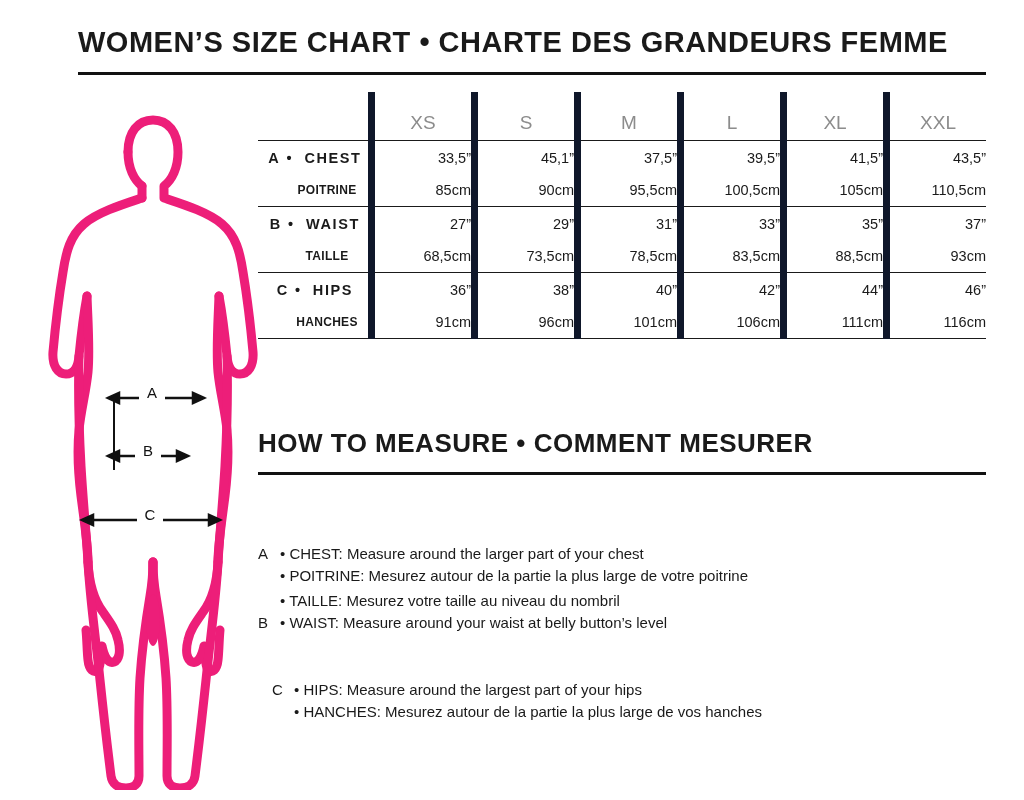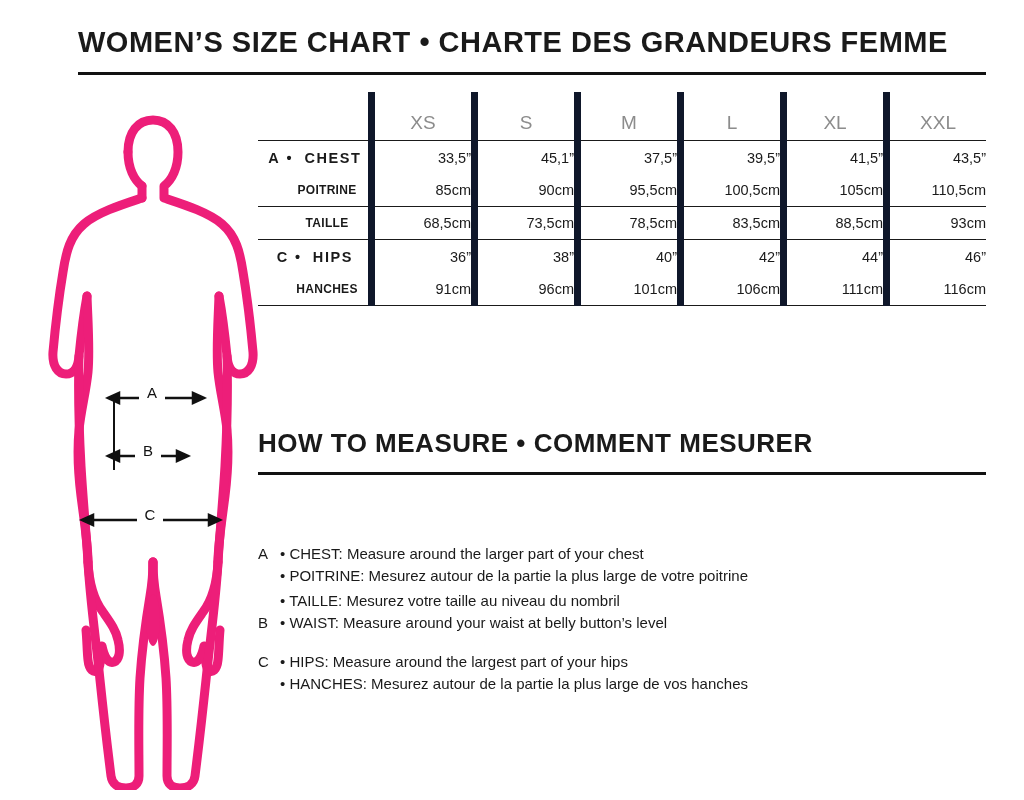--- a/index.html
+++ b/index.html
@@ -135,21 +135,21 @@
   }
   .howto-block .ln .ltr {
     display: inline-block;
     width: 22px;
   }
   .howto-block .ln.second {
     padding-left: 22px;
   }
   .b1 { top: 496px; margin-top: 47px; }
   .b2 { top: 590px; }
-  .b3 { top: 651px; }
+  .b3 { top: 679px; margin-left: 14px; }
 </style>
 </head>
 <body>
 
 <div class="page">
 
   <div class="main-title">WOMEN’S SIZE CHART  •  CHARTE DES GRANDEURS FEMME</div>
   <div class="title-rule"></div>
 
   <div class="figure">
@@ -249,20 +249,31 @@
     <tr class="r-met">
       <td class="rowlabel sub">POITRINE</td>
       <td class="val vline">85cm</td>
       <td class="val vline">90cm</td>
       <td class="val vline">95,5cm</td>
       <td class="val vline">100,5cm</td>
       <td class="val vline">105cm</td>
       <td class="val vline">110,5cm</td>
     </tr>
 
+    <tr class="r-imp">
+      <td class="rowlabel letter">
+        <span class="letterbox">B</span><span>•</span>&nbsp;&nbsp;<span>WAIST</span>
+      </td>
+      <td class="val vline">27”</td>
+      <td class="val vline">29”</td>
+      <td class="val vline">31”</td>
+      <td class="val vline">33”</td>
+      <td class="val vline">35”</td>
+      <td class="val vline">37”</td>
+    </tr>
     <tr class="r-met">
       <td class="rowlabel sub">TAILLE</td>
       <td class="val vline">68,5cm</td>
       <td class="val vline">73,5cm</td>
       <td class="val vline">78,5cm</td>
       <td class="val vline">83,5cm</td>
       <td class="val vline">88,5cm</td>
       <td class="val vline">93cm</td>
     </tr>
 

